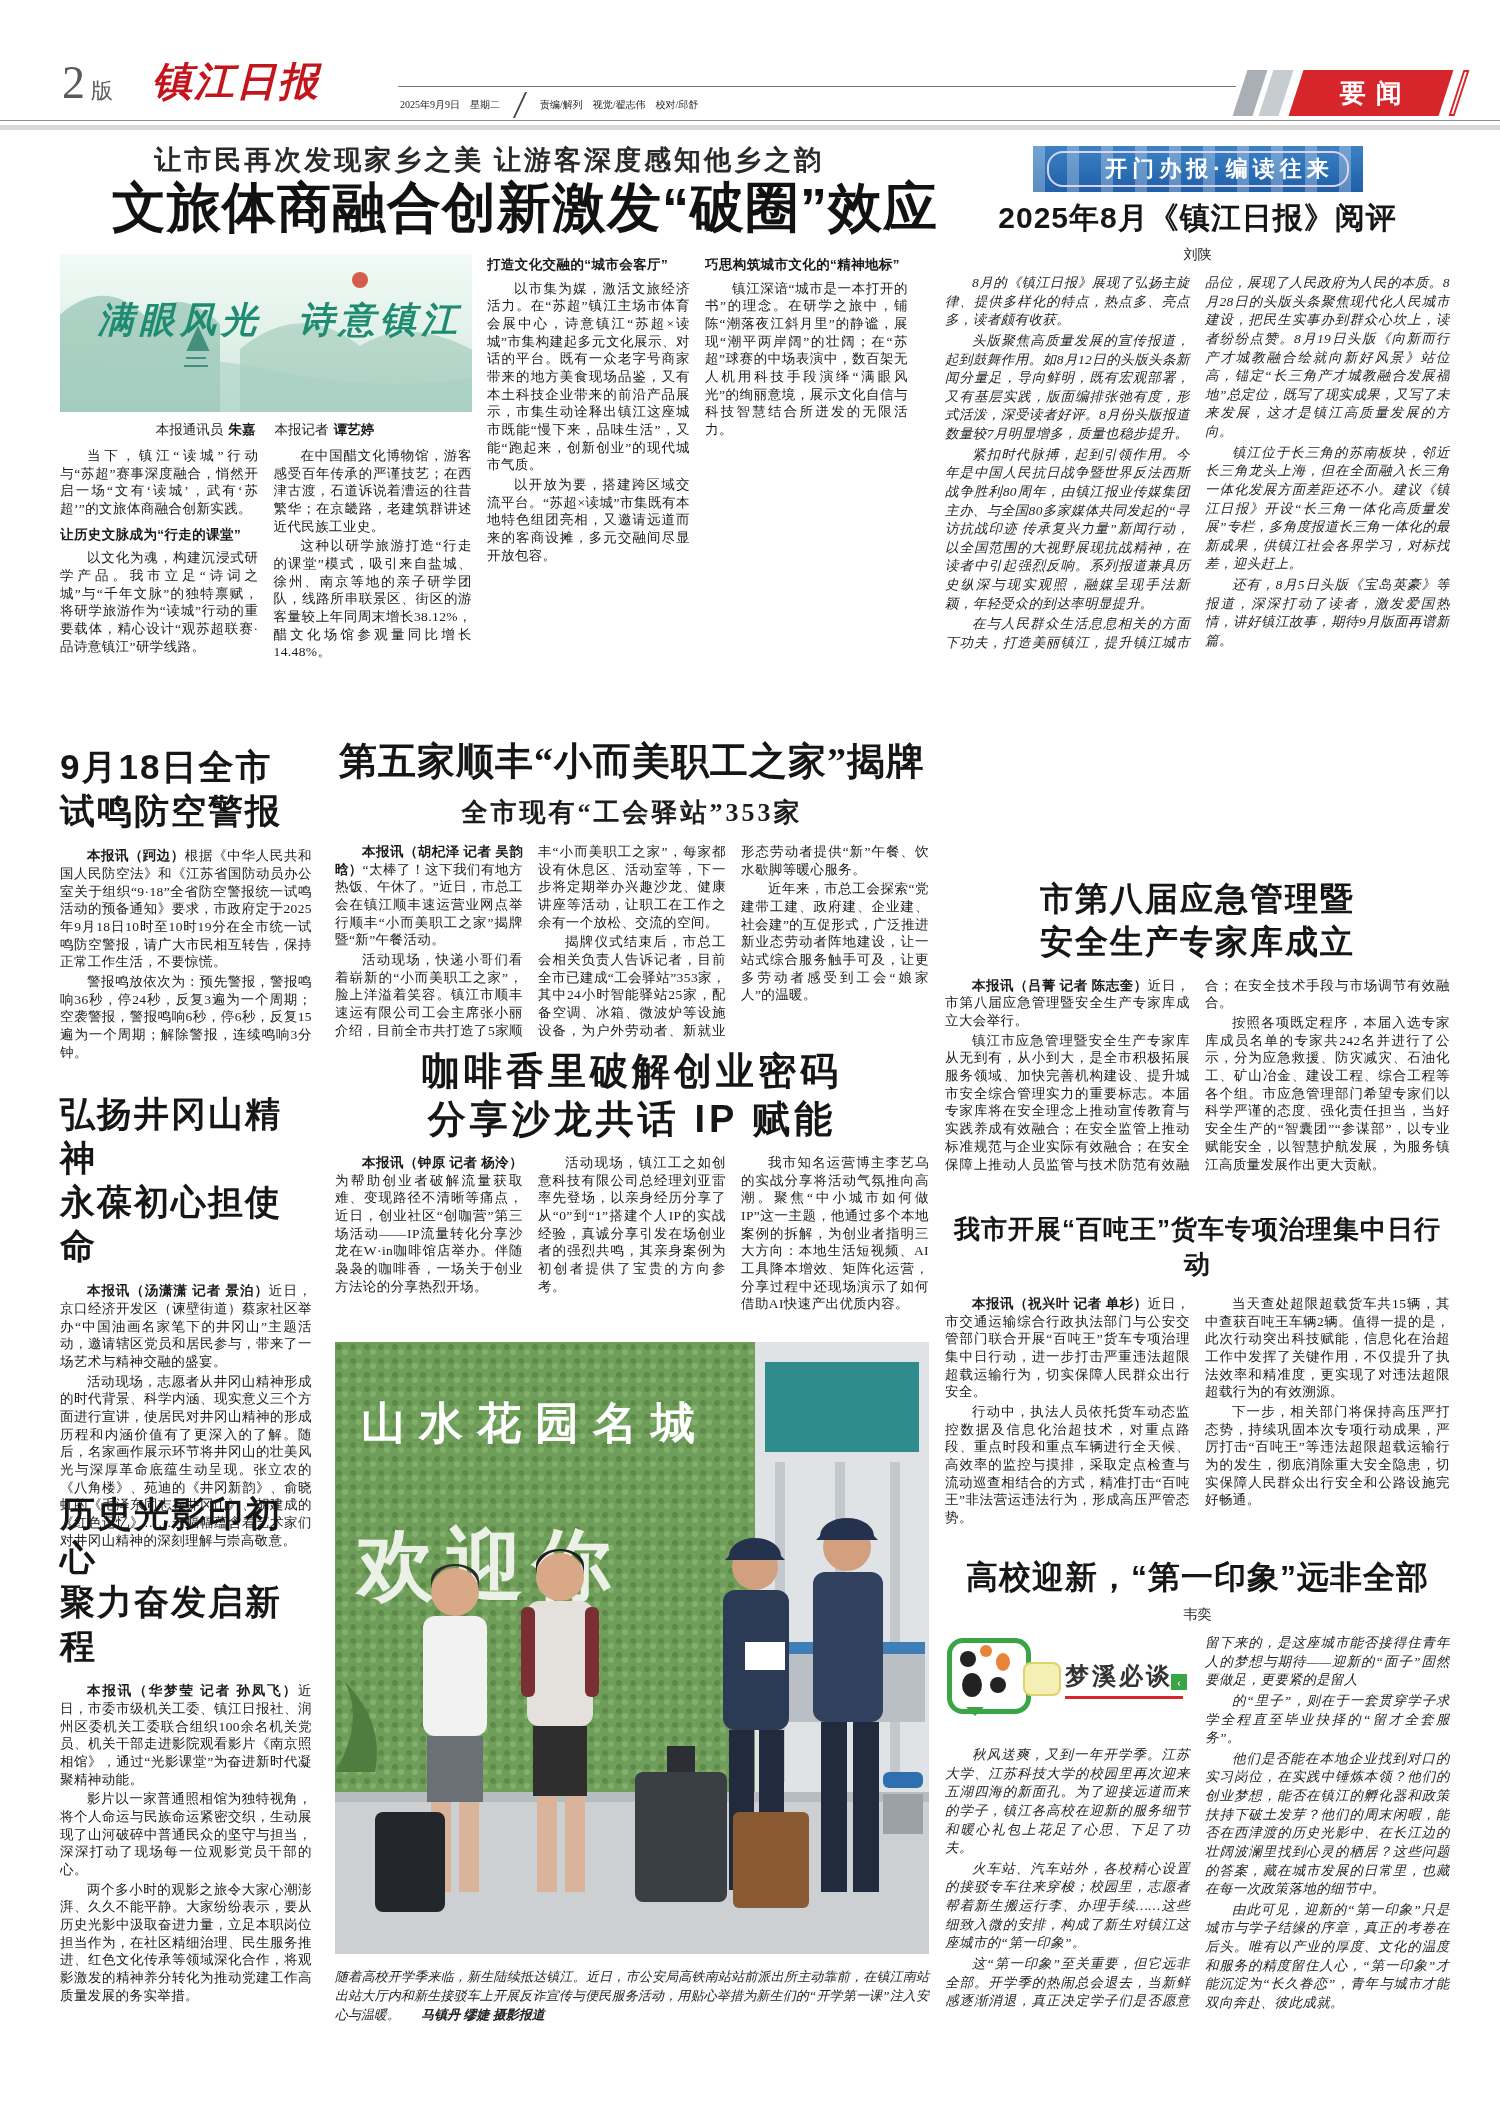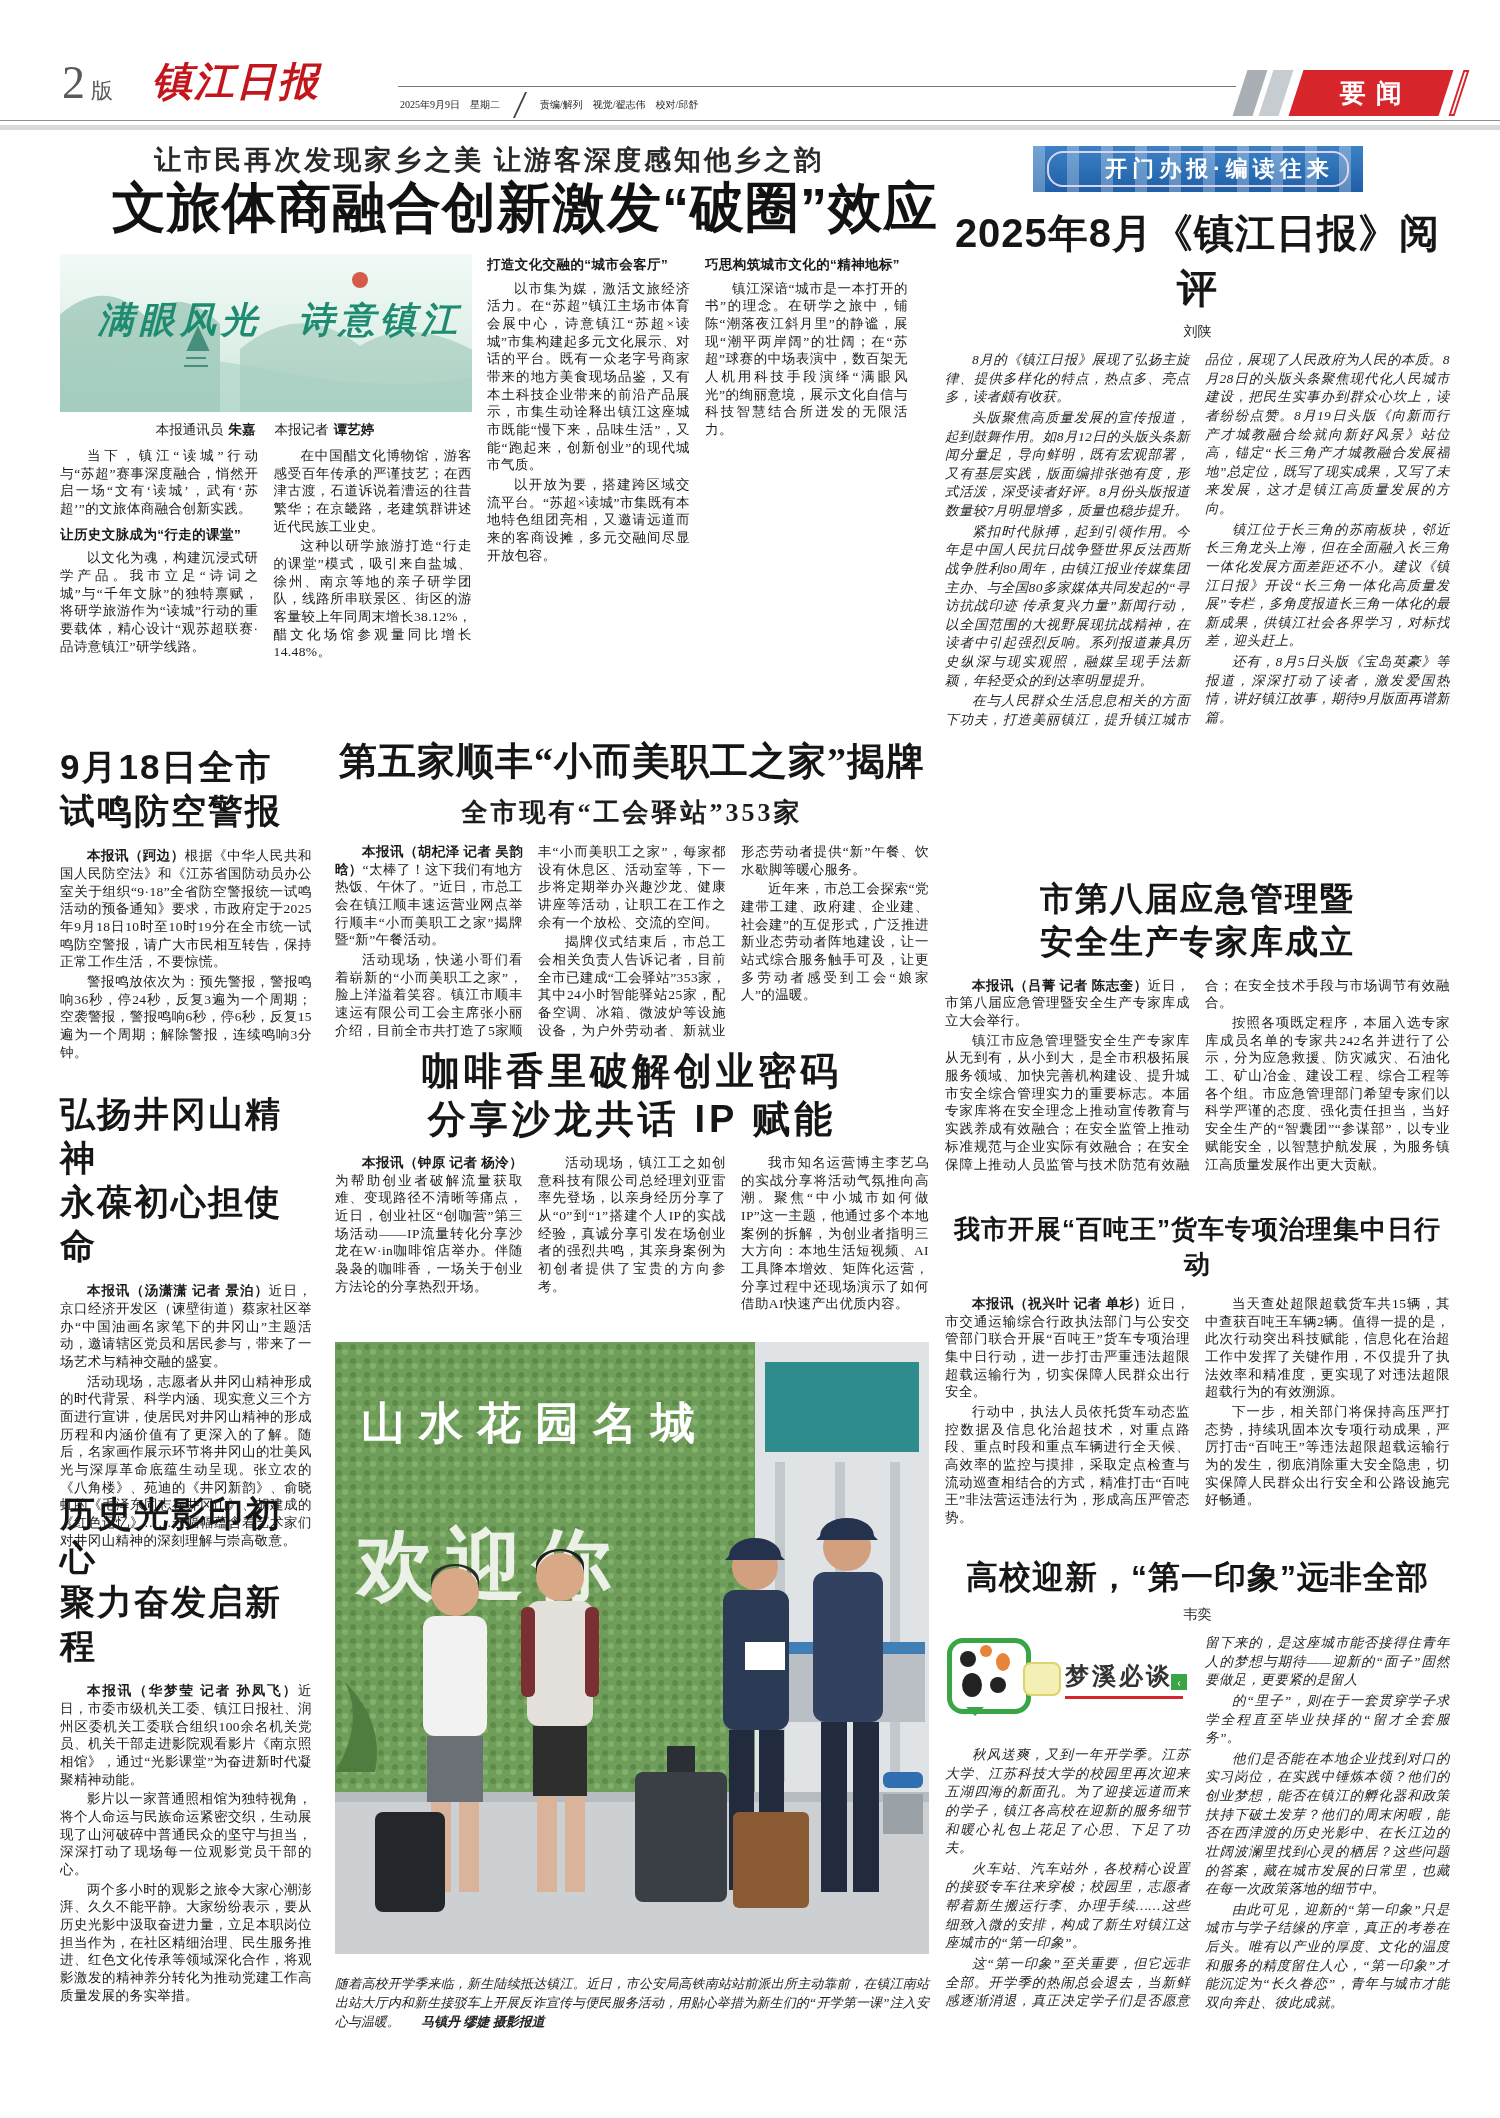--- a/index.html
+++ b/index.html
@@ -64,21 +64,21 @@
   .mx-dot{position:absolute;border-radius:50%;}
   .mx-yellow{position:absolute;left:78px;top:28px;width:34px;height:30px;background:#f4efb4;border:2px solid #ddd46a;border-radius:8px;}
   .mx-text{position:absolute;left:120px;top:26px;font-size:24px;font-weight:bold;color:#333;letter-spacing:3px;
      font-family:"Liberation Sans","DejaVu Sans",sans-serif;}
   .mx-underline{position:absolute;left:120px;top:62px;width:118px;height:3px;background:#d6252b;}
   .mx-sq{position:absolute;left:226px;top:40px;width:16px;height:16px;background:#3aa546;color:#fff;font-size:12px;
      display:flex;align-items:center;justify-content:center;}
 
   
   .cap-title{font-size:25px;font-weight:bold;color:#111;}
-  .cap-text{font-size:13px;line-height:1.45;text-align:justify;font-style:italic;color:#222;margin-top:11px;}
+  .cap-text{font-size:13px;line-height:1.45;text-align:justify;font-style:italic;color:#222;margin-top:4px;}
   .cap-text .credit{font-weight:bold;font-style:italic;white-space:nowrap;margin-left:18px;}
 </style>
 </head>
 <body>
 
 <div class="page">
 
   <div class="abs" style="left:62px;top:60px;">
     <span class="pageno serif"><span>2</span><span class="unit">版</span></span>
   </div>
@@ -142,21 +142,21 @@
     </div>
   </div>
 
   <div class="abs" style="left:945px;top:146px;width:505px;">
     <div class="yp-banner">
       <div class="pages"></div>
       <div class="yp-pill">
         <span>开门办报·编读往来</span>
       </div>
     </div>
-    <div class="h-sans center" style="font-size:40px;margin-top:14px;letter-spacing:1px;">2025年8月《镇江日报》阅评</div>
+    <div class="h-sans center" style="font-size:30px;margin-top:6px;letter-spacing:1px;">2025年8月《镇江日报》阅评</div>
     <div class="center" style="font-size:14px;margin-top:7px;color:#222;">刘陕</div>
     <div class="bt kai cols2 clip" style="margin-top:10px;height:558px;">
       <p>8月的《镇江日报》展现了弘扬主旋律、提供多样化的特点，热点多、亮点多，读者颇有收获。</p>
       <p>头版聚焦高质量发展的宣传报道，起到鼓舞作用。如8月12日的头版头条新闻分量足，导向鲜明，既有宏观部署，又有基层实践，版面编排张弛有度，形式活泼，深受读者好评。8月份头版报道数量较7月明显增多，质量也稳步提升。</p>
       <p>紧扣时代脉搏，起到引领作用。今年是中国人民抗日战争暨世界反法西斯战争胜利80周年，由镇江报业传媒集团主办、与全国80多家媒体共同发起的“寻访抗战印迹 传承复兴力量”新闻行动，以全国范围的大视野展现抗战精神，在读者中引起强烈反响。系列报道兼具历史纵深与现实观照，融媒呈现手法新颖，年轻受众的到达率明显提升。</p>
       <p>在与人民群众生活息息相关的方面下功夫，打造美丽镇江，提升镇江城市品位，展现了人民政府为人民的本质。8月28日的头版头条聚焦现代化人民城市建设，把民生实事办到群众心坎上，读者纷纷点赞。8月19日头版《向新而行 产才城教融合绘就向新好风景》站位高，锚定“长三角产才城教融合发展福地”总定位，既写了现实成果，又写了未来发展，这才是镇江高质量发展的方向。</p>
       <p>镇江位于长三角的苏南板块，邻近长三角龙头上海，但在全面融入长三角一体化发展方面差距还不小。建议《镇江日报》开设“长三角一体化高质量发展”专栏，多角度报道长三角一体化的最新成果，供镇江社会各界学习，对标找差，迎头赶上。</p>
       <p>还有，8月5日头版《宝岛英豪》等报道，深深打动了读者，激发爱国热情，讲好镇江故事，期待9月版面再谱新篇。</p>
     </div>
   </div>

